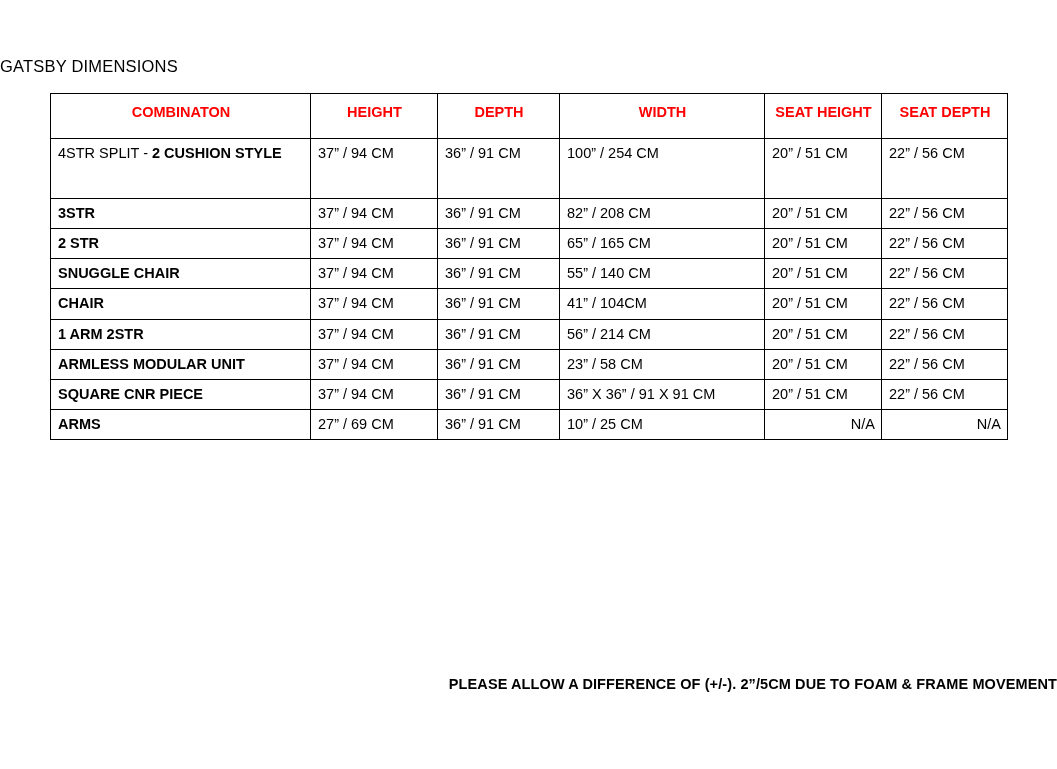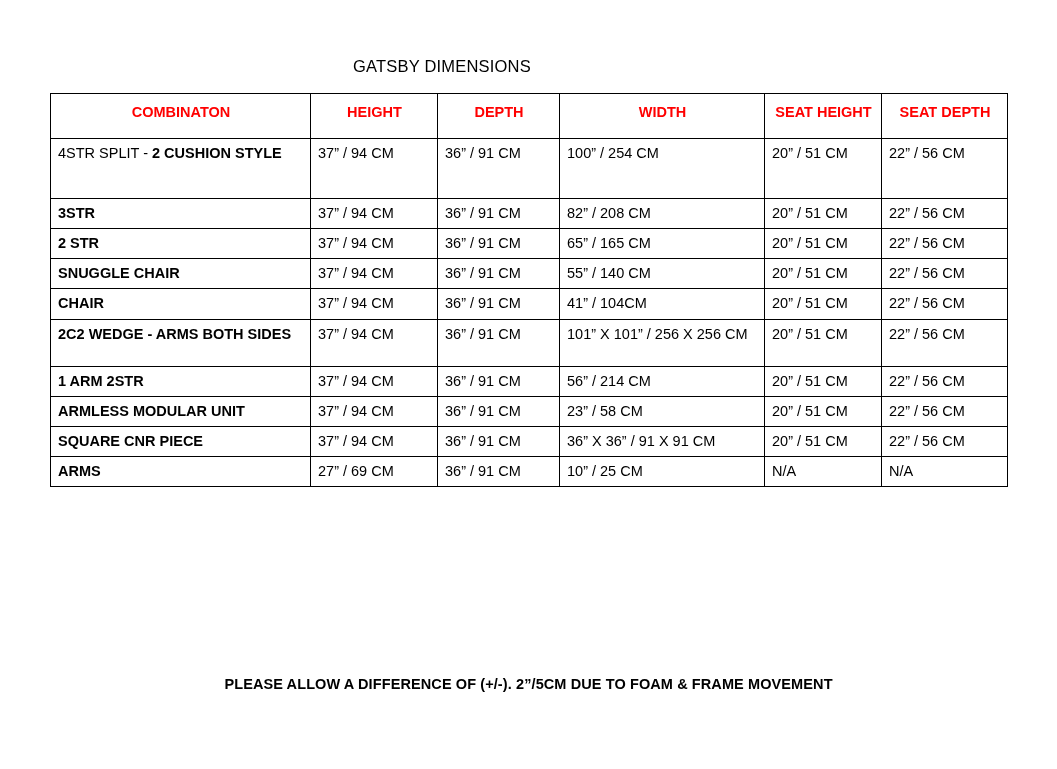--- a/index.html
+++ b/index.html
@@ -19,21 +19,21 @@
     position: relative;
     width: 1057px;
     height: 769px;
     box-sizing: border-box;
   }
   .doc-title {
     position: absolute;
     top: 57px;
     left: 0;
     width: 884px;
-    text-align: center;
+    text-align: left;
     font-size: 16.5px;
     letter-spacing: 0.2px;
     color: #000;
   }
   table.dim-table {
     position: absolute;
     top: 93px;
     left: 50px;
     width: 957px;
     border-collapse: collapse;
@@ -68,28 +68,28 @@
   td.name {
     font-weight: bold;
   }
   td.name .light {
     font-weight: normal;
   }
   td.val {
     font-weight: normal;
   }
   td.center {
-    text-align: left;
+    text-align: right;
   }
   .footer-note {
     position: absolute;
     top: 676px;
     left: 0;
     width: 1057px;
-    text-align: center;
+    text-align: right;
     font-size: 14.5px;
     font-weight: bold;
     letter-spacing: 0.1px;
   }
 </style>
 </head>
 <body>
 
 <div class="page">
 
@@ -154,28 +154,20 @@
 
       <tr>
         <td class="name">CHAIR</td>
         <td class="val">37” / 94 CM</td>
         <td class="val">36” / 91 CM</td>
         <td class="val">41” / 104CM</td>
         <td class="val">20” / 51 CM</td>
         <td class="val">22” / 56 CM</td>
       </tr>
 
-      <tr style="height:47px">
-        <td class="name">2C2 WEDGE - ARMS BOTH SIDES</td>
-        <td class="val">37” / 94 CM</td>
-        <td class="val">36” / 91 CM</td>
-        <td class="val">101” X 101” / 256 X 256 CM</td>
-        <td class="val">20” / 51 CM</td>
-        <td class="val">22” / 56 CM</td>
-      </tr>
 
 
 
 
       <tr>
         <td class="name">1 ARM 2STR</td>
         <td class="val">37” / 94 CM</td>
         <td class="val">36” / 91 CM</td>
         <td class="val">56” / 214 CM</td>
         <td class="val">20” / 51 CM</td>

